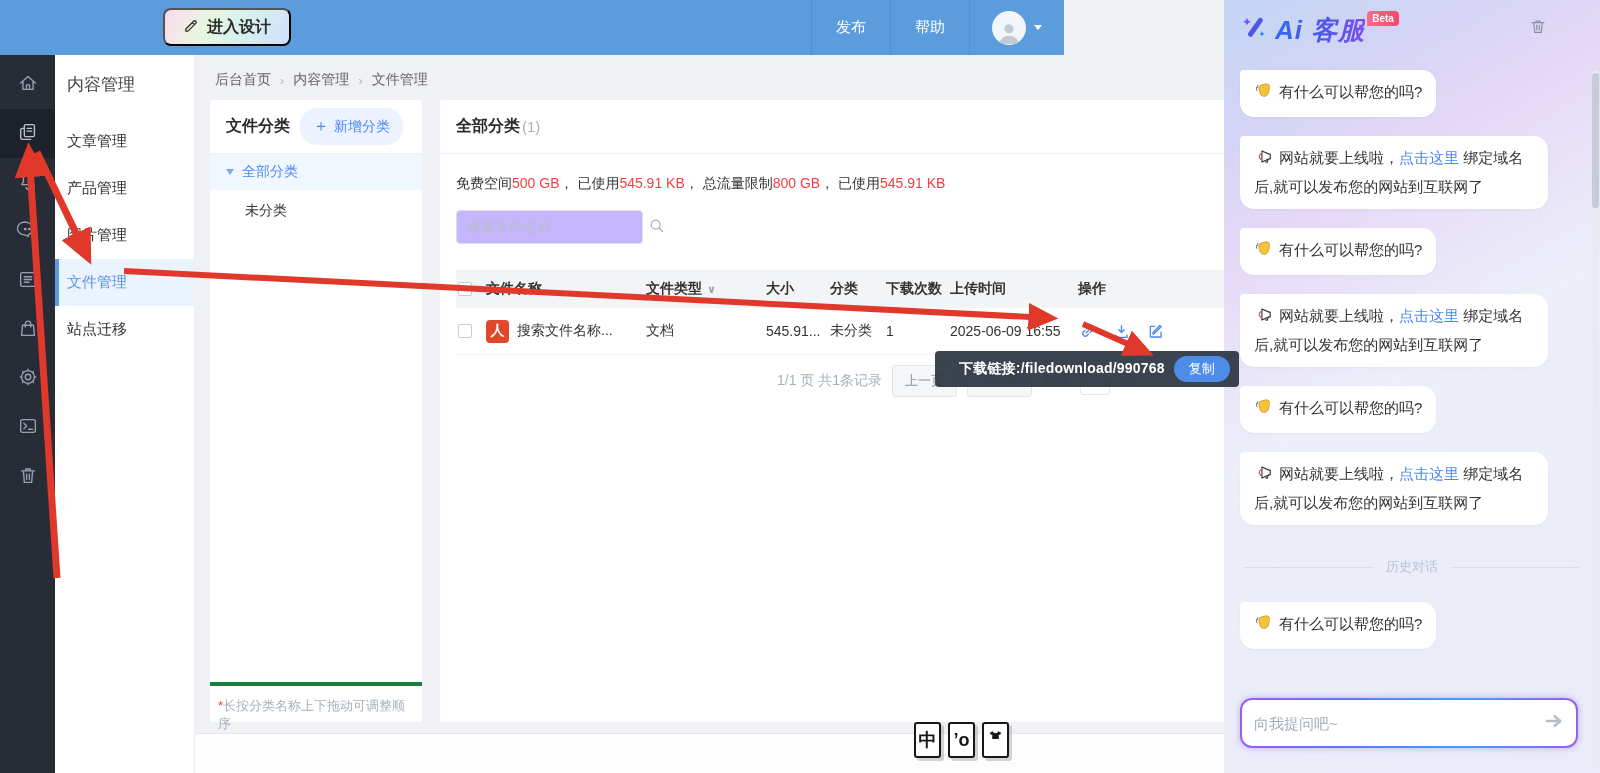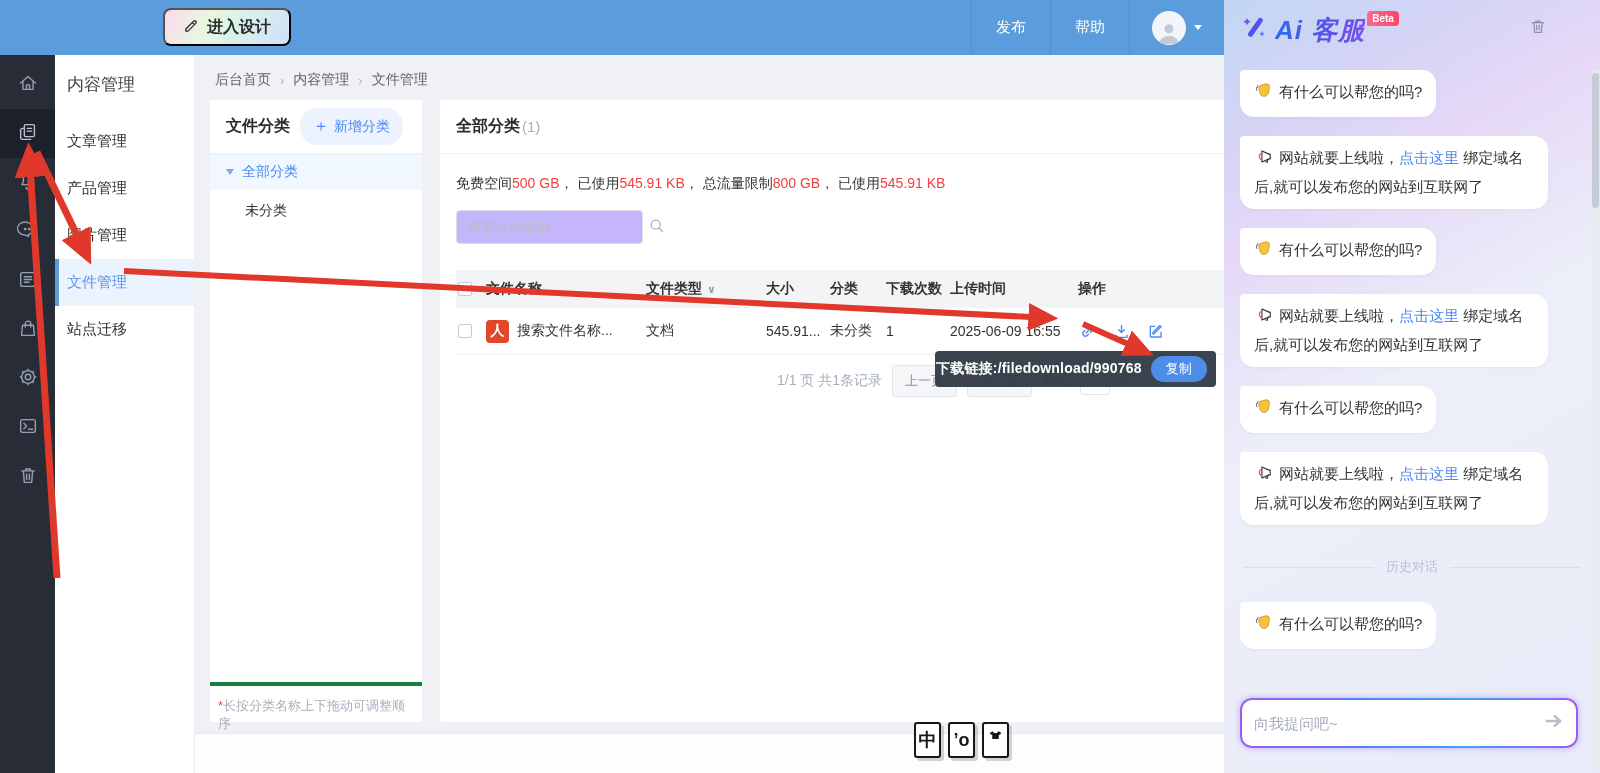--- a/index.html
+++ b/index.html
@@ -1,20 +1,20 @@
 <!DOCTYPE html>
 <html><head>
 <meta charset="utf-8">
 <style>
   * { margin:0; padding:0; box-sizing:border-box; }
   html,body { width:1600px; height:773px; overflow:hidden; }
   body { font-family:"Liberation Sans","DejaVu Sans",sans-serif; background:#EFF1F4; position:relative; color:#333; }
 
   
-  .top-header { position:absolute; left:0; top:0; width:1224px; height:55px; background:#5A9CDC; }
+  .top-header { position:absolute; left:0; top:0; width:1064px; height:55px; background:#5A9CDC; }
   .enter-design { position:absolute; left:163px; top:8px; height:38px; padding:0 18px; border-radius:8px; display:flex; align-items:center; gap:7px;
     background:linear-gradient(120deg,#fbd9ee 0%,#e8f7df 35%,#d9f3ea 55%,#cfe0fb 100%); font-size:16px; font-weight:bold; color:#2b2b2b; cursor:pointer; }
   .header-right { position:absolute; right:0; top:0; height:55px; display:flex; align-items:stretch; }
   .header-cell { display:flex; align-items:center; justify-content:center; padding:0 24px; color:#fff; font-size:15px; border-left:1px solid #4E90D0; cursor:pointer; }
   .avatar-cell { display:flex; align-items:center; gap:8px; padding:0 22px; border-left:1px solid #4E90D0; cursor:pointer; }
   .avatar { width:34px; height:34px; border-radius:50%; background:#F2F5F9; display:flex; align-items:flex-end; justify-content:center; overflow:hidden; }
   .caret-down { width:0; height:0; border-left:4px solid transparent; border-right:4px solid transparent; border-top:5px solid #fff; }
 
   
   .rail { position:absolute; left:0; top:55px; width:55px; height:718px; background:#272C37; display:flex; flex-direction:column; align-items:center; padding-top:5px; }
@@ -71,21 +71,21 @@
   .checkbox { width:14px; height:14px; border:1px solid #C6CBD4; border-radius:2px; background:#fff; cursor:pointer; }
   .type-caret { color:#9AA2AF; font-size:11px; }
   .pdf-badge { width:23px; height:23px; border-radius:4px; background:#E0472B; color:#fff; display:flex; align-items:center; justify-content:center; font-size:14px; font-weight:bold; flex:none; }
   .op-icon { cursor:pointer; display:flex; }
 
   .pagination { position:absolute; left:337px; top:265px; display:flex; align-items:center; gap:10px; font-size:14px; color:#A7AFBC; white-space:nowrap; }
   .pg-btn { background:#F4F6F8; border:1px solid #E2E6EB; border-radius:3px; padding:6px 12px; color:#8B94A3; font-size:13px; cursor:pointer; }
   .pg-input { width:30px; height:28px; border:1px solid #E2E6EB; border-radius:3px; background:#fff; }
 
   
-  .tooltip { position:absolute; left:935px; top:351px; height:36px; background:rgba(47,57,68,0.95); border-radius:4px; display:flex; align-items:center; gap:9px; padding:0 9px 0 1px; z-index:40; }
+  .tooltip { position:absolute; left:935px; top:351px; height:36px; background:rgba(47,57,68,0.95); border-radius:4px; display:flex; align-items:center; gap:9px; padding:0 9px 0 24px; z-index:40; }
   .tooltip-text { color:#fff; font-size:14px; font-weight:bold; letter-spacing:.2px; }
   .copy-btn { background:#4D8DE8; color:#fff; border:none; border-radius:13px; padding:4px 15px; font-size:13px; cursor:pointer; }
 
   .footer-strip { position:absolute; left:195px; top:733px; width:1029px; height:40px; background:#FDFDFE; border-top:1px solid #E4E7EC; }
 
   
   .ime { position:absolute; left:914px; top:722px; display:flex; gap:7px; z-index:60; }
   .ime-box { width:27px; height:36px; background:#fff; border:2px solid #15171a; border-radius:3px; display:flex; align-items:center; justify-content:center; font-size:18px; font-weight:bold; color:#15171a; box-shadow:3px 3px 0 rgba(130,130,130,.35); cursor:pointer; }
 
   

